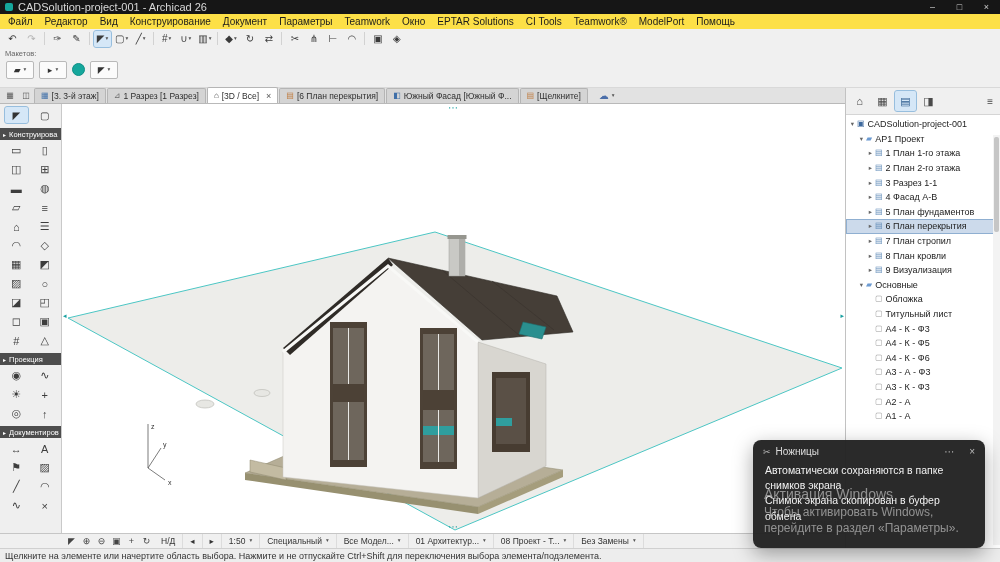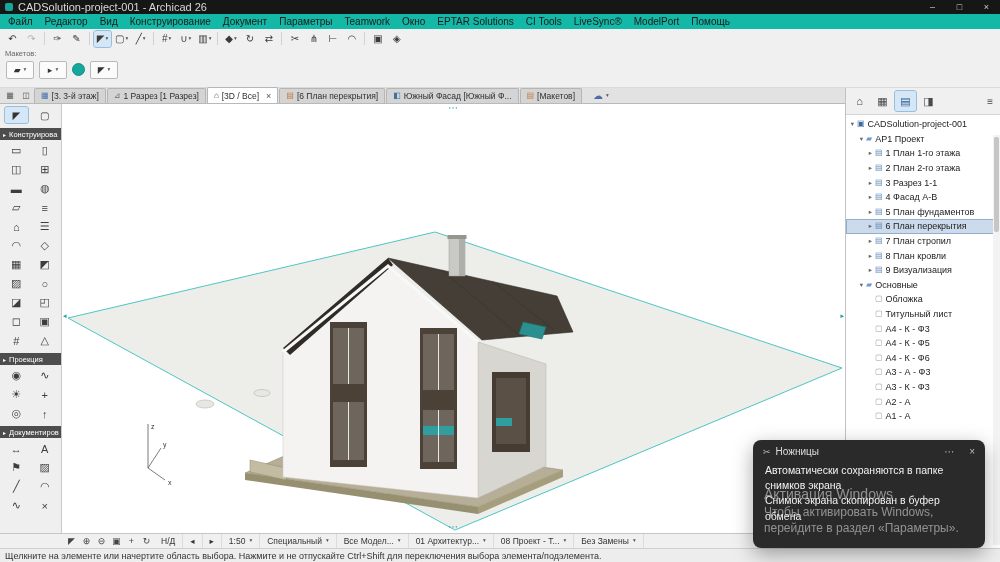--- a/index.html
+++ b/index.html
@@ -6,21 +6,21 @@
   html,body{width:1000px;height:562px;overflow:hidden}
   body{font-family:"Liberation Sans",sans-serif;background:#f0f0f0}
   .app{position:relative;width:1000px;height:562px;overflow:hidden;user-select:none}
 
   .titlebar{height:14px;background:#161616;display:flex;align-items:center;color:#d8d8d8}
   .app-icon{width:8px;height:8px;border-radius:2px;background:#15a79c;margin:0 5px}
   .title-text{font-size:11px}
   .win-btns{margin-left:auto;display:flex;height:100%}
   .win-btn{width:27px;display:flex;align-items:center;justify-content:center;font-size:9px;color:#cfcfcf}
 
-  .menubar{height:15px;background:#14b8a6;display:flex;align-items:center;padding-left:2px}
+  .menubar{height:15px;background:#fde047;display:flex;align-items:center;padding-left:2px}
   .menu-item{font-size:10px;color:#1b1b1b;padding:0 6px;white-space:nowrap}
 
   .toolbar1{height:19px;background:#f0f0f0;display:flex;align-items:center;padding-left:3px}
   .tb-btn{height:16px;min-width:17px;padding:0 2px;display:flex;align-items:center;justify-content:center;color:#3a3a3a;border-radius:2px;margin:0 1px}
   .tb-btn .g{font-size:10px;line-height:1}
   .tb-btn.active{background:#d5e7f7;outline:1px solid #97bede}
   .tb-btn.disabled{color:#b3b3b3}
   .caret{font-size:5.5px;color:#555;margin-left:1px;line-height:1}
   .tb-sep{width:1px;height:13px;background:#d2d2d2;margin:0 3px}
 
@@ -107,21 +107,21 @@
       <span class="menu-item">Файл</span>
       <span class="menu-item">Редактор</span>
       <span class="menu-item">Вид</span>
       <span class="menu-item">Конструирование</span>
       <span class="menu-item">Документ</span>
       <span class="menu-item">Параметры</span>
       <span class="menu-item">Teamwork</span>
       <span class="menu-item">Окно</span>
       <span class="menu-item">EPTAR Solutions</span>
       <span class="menu-item">CI Tools</span>
-      <span class="menu-item">LiveSync®</span>
+      <span class="menu-item">Teamwork®</span>
       <span class="menu-item">ModelPort</span>
       <span class="menu-item">Помощь</span>
     </div>
   <div class="toolbar1">
       <span class="tb-btn">
         <span class="g">↶</span>
       </span>
       <span class="tb-btn disabled">
         <span class="g">↷</span>
       </span>
@@ -225,21 +225,21 @@
       <div class="tab">
         <span class="tab-icon" style="color: rgb(191, 122, 60);">▤</span>
         <span class="tab-label">[6 План перекрытия]</span>
       </div>
       <div class="tab">
         <span class="tab-icon" style="color: rgb(63, 111, 168);">◧</span>
         <span class="tab-label">Южный Фасад [Южный Ф...</span>
       </div>
       <div class="tab">
         <span class="tab-icon" style="color: rgb(191, 122, 60);">▤</span>
-        <span class="tab-label">[Макетов]</span>
+        <span class="tab-label">[Щелкните]</span>
       </div>
       <span class="tab-cloud">
         <span class="g">☁</span>
         <span class="caret">▾</span>
       </span>
     </div>
   <div class="toolbox">
       <div class="sel-row">
         <span class="sel-btn active">
           <span class="g">◤</span>

